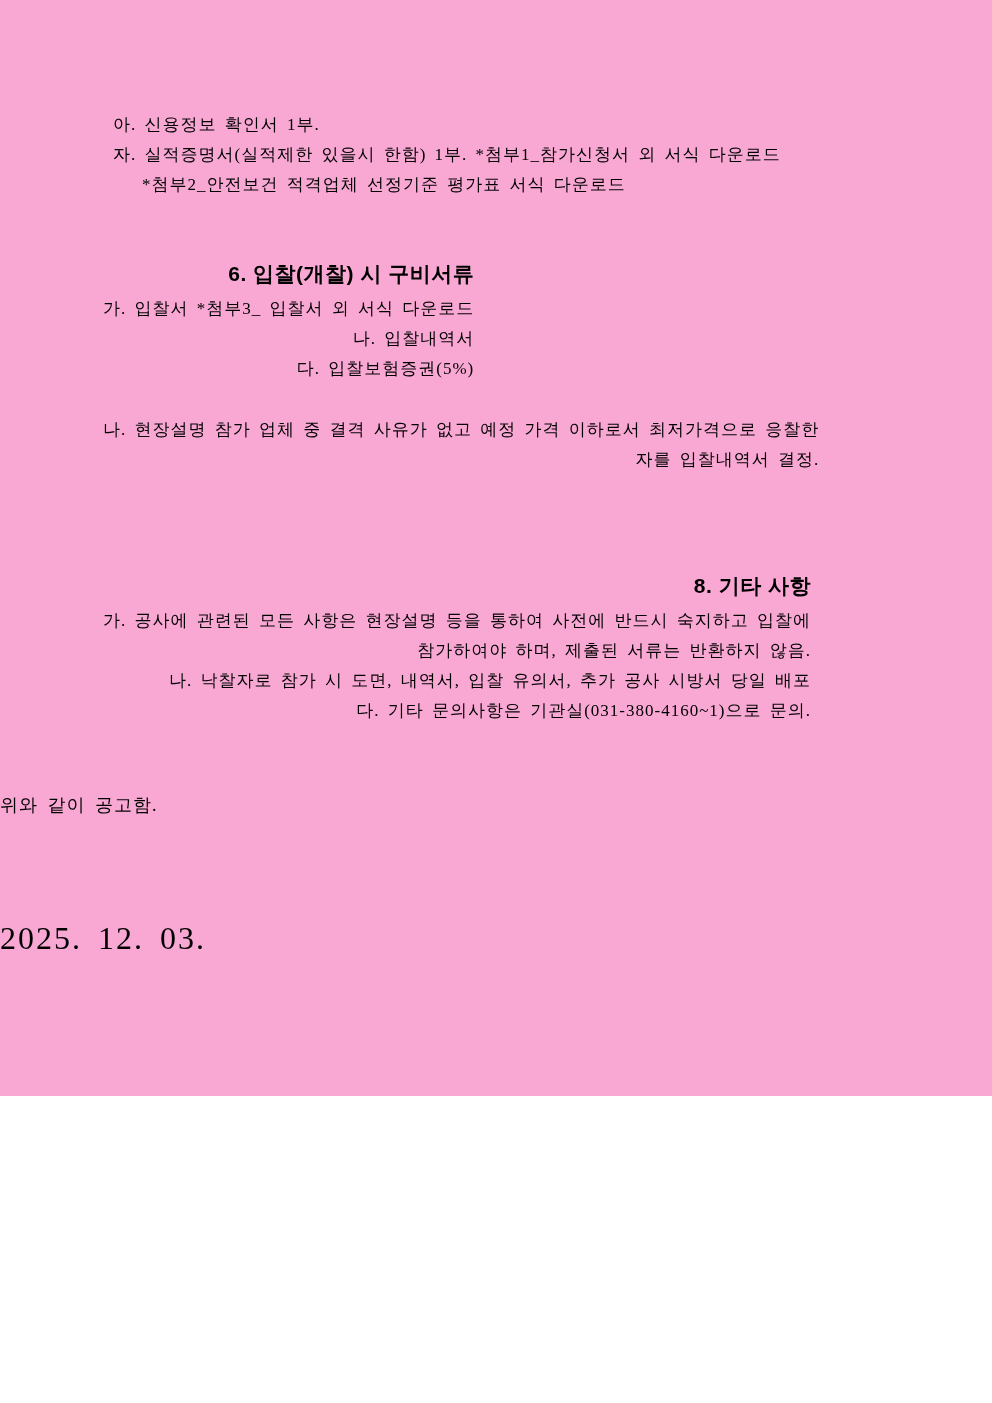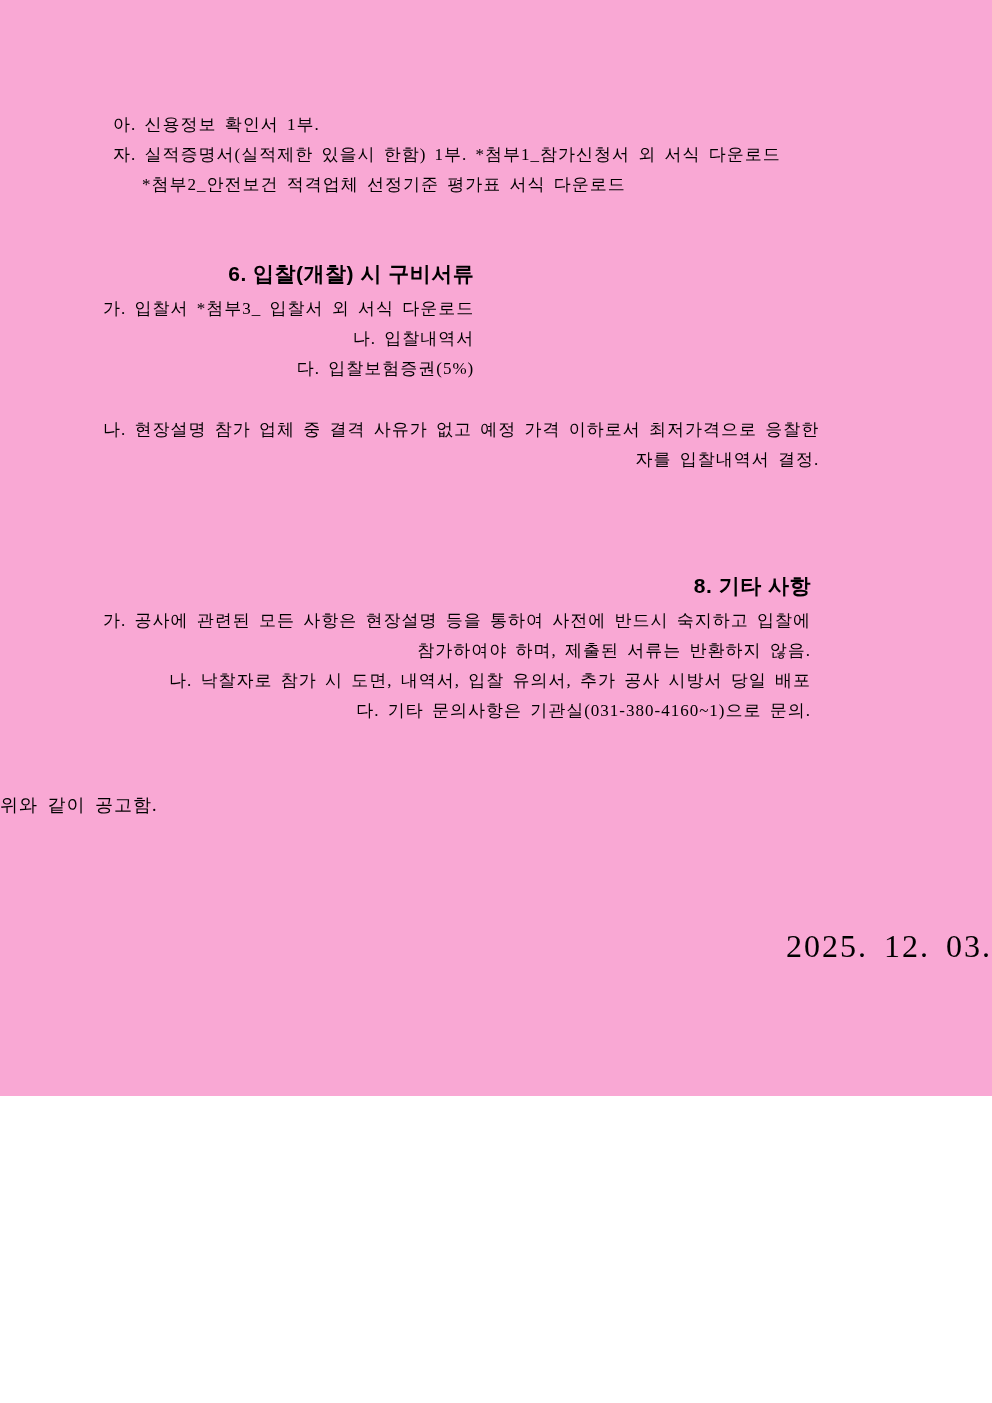--- a/index.html
+++ b/index.html
@@ -61,27 +61,26 @@
     line-height: 30px;
     letter-spacing: 1px;
     word-spacing: 4px;
     color: #000000;
   }
   .date {
     position: absolute;
     top: 918px;
     left: 0;
     width: 100%;
-    text-align: right;
+    text-align: left;
     font-size: 32px;
     line-height: 40px;
     letter-spacing: 2px;
     word-spacing: 6px;
     color: #000000;
-    margin-top: 8px;
   }
   .footer-page {
     position: absolute;
     top: 1309px;
     left: 0;
     width: 100%;
     text-align: center;
     font-size: 16px;
     line-height: 24px;
     letter-spacing: 2px;

